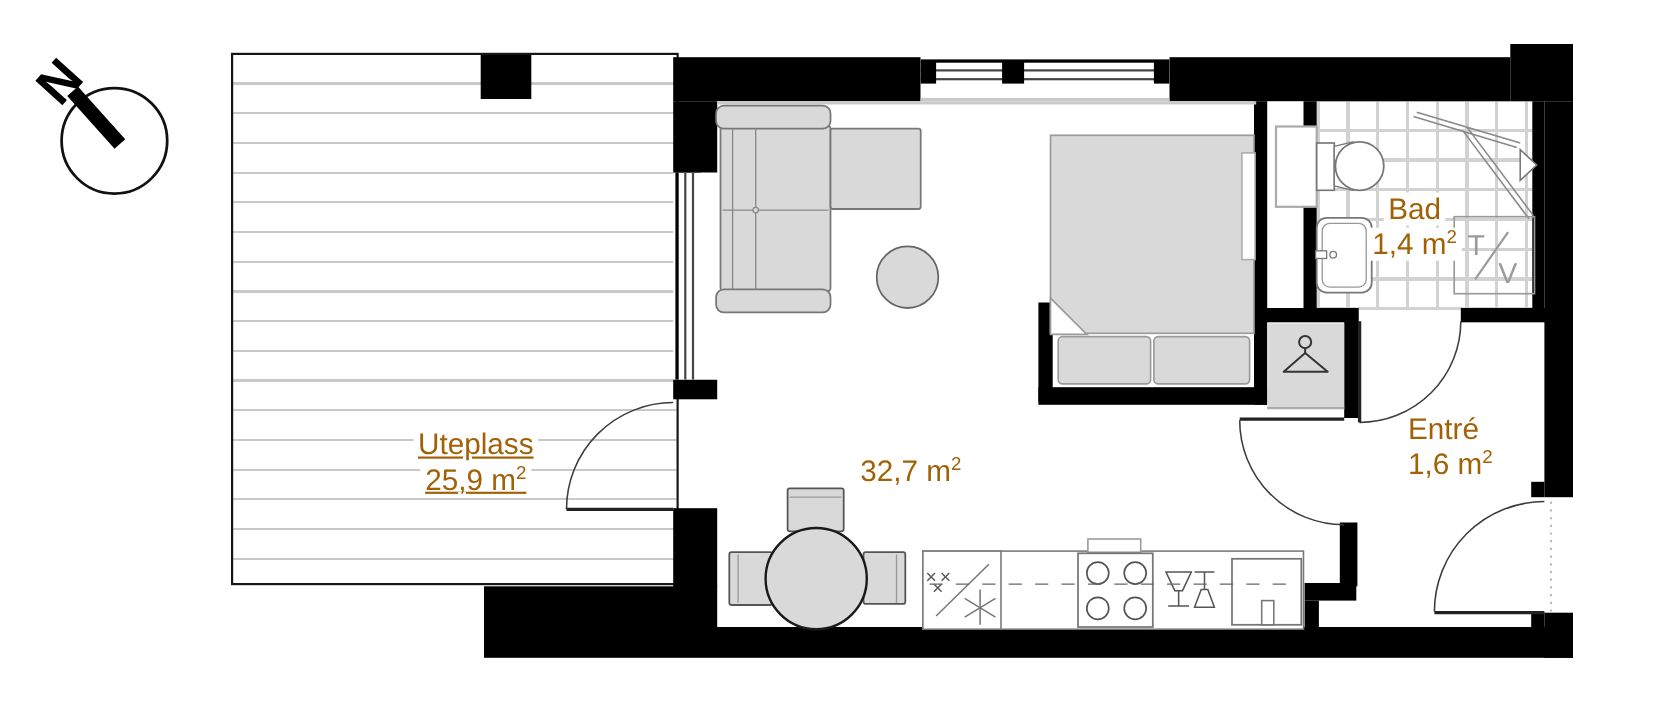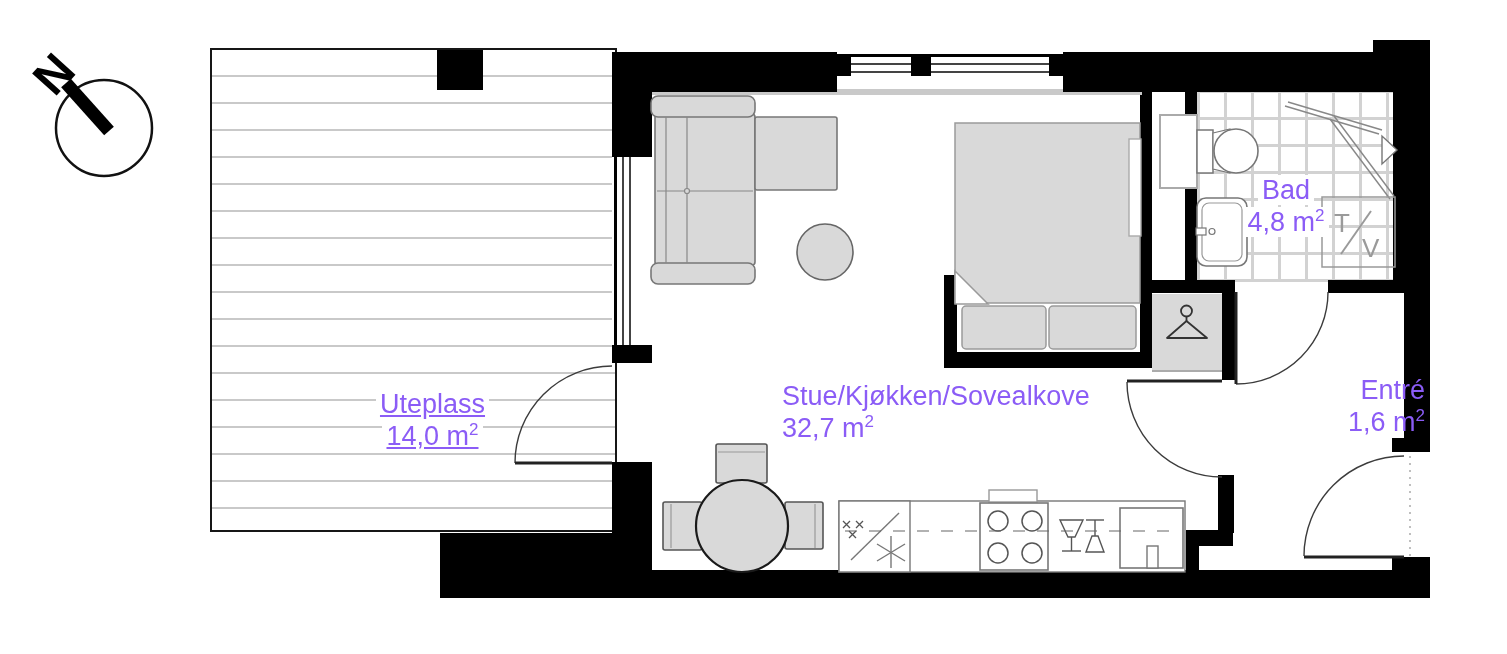--- a/index.html
+++ b/index.html
@@ -1,20 +1,20 @@
 <!DOCTYPE html>
 <html><head>
 <meta charset="utf-8">
 <style>
   html,body{margin:0;padding:0;background:#fff;}
   .scene{position:relative;width:1507px;height:654px;background:#fff;overflow:hidden;
          font-family:"Liberation Sans",sans-serif;color:#1c1c1c;}
   .w{position:absolute;background:#000;}
   .abs{position:absolute;}
-  .room-label{position:absolute;font-size:27px;line-height:1.2;color:#8b5cf6;}
+  .room-label{position:absolute;font-size:27px;line-height:1.2;color:#a16207;}
   .room-label sup{font-size:17px;}
   .halo{background:#fff;padding:0 4px;}
   .center{text-align:center;}
   svg{position:absolute;left:0;top:0;}
   .terrace{position:absolute;left:210px;top:48px;width:403px;height:480px;
            border:2px solid #161616;background-color:#fff;
            background-image:repeating-linear-gradient(to bottom,#fff 0 25px,#c9c9c9 25px 27px);}
   .tiles{position:absolute;left:1197px;top:92px;width:196px;height:190px;background-color:#fff;
          background-image:repeating-linear-gradient(0deg,#d2d2d2 0 3px,transparent 3px 27px),
                           repeating-linear-gradient(90deg,#d2d2d2 0 3px,transparent 3px 27px);}
@@ -198,31 +198,31 @@
         <rect x="1322" y="197" width="73" height="70" fill="none" stroke="#999" stroke-width="1.5"></rect>
         <line x1="1341" y1="254" x2="1371" y2="211" stroke="#9a9a9a" stroke-width="2"></line>
         <text x="1334" y="232" font-family="Liberation Sans, sans-serif" font-size="26" fill="#9a9a9a">T</text>
         <text x="1362" y="257" font-family="Liberation Sans, sans-serif" font-size="26" fill="#9a9a9a">V</text>
       </g>
     </g>
   </svg>
 
   <div class="room-label center" style="left:345px;top:388px;width:175px;text-decoration:underline;">
     <span class="halo">Uteplass</span><br>
-    <span class="halo"><span>14,0 m</span><sup>2</sup></span>
+    <span class="halo"><span>25,9 m</span><sup>2</sup></span>
   </div>
 
   <div class="room-label" style="left:782px;top:380px;">
-    <span>Stue/Kjøkken/Sovealkove</span><br>
+    <br>
     <span><span>32,7 m</span><sup>2</sup></span>
   </div>
 
   <div class="room-label center" style="left:1238px;top:174px;width:96px;">
     <span class="halo">Bad</span><br>
-    <span class="halo"><span>4,8 m</span><sup>2</sup></span>
-  </div>
-
-  <div class="room-label" style="left:1348px;top:374px;text-align:right;">
+    <span class="halo"><span>1,4 m</span><sup>2</sup></span>
+  </div>
+
+  <div class="room-label" style="left:1280px;top:374px;">
     <span>Entré</span><br>
     <span><span>1,6 m</span><sup>2</sup></span>
   </div>
 
 </div>
 
 </body></html>

